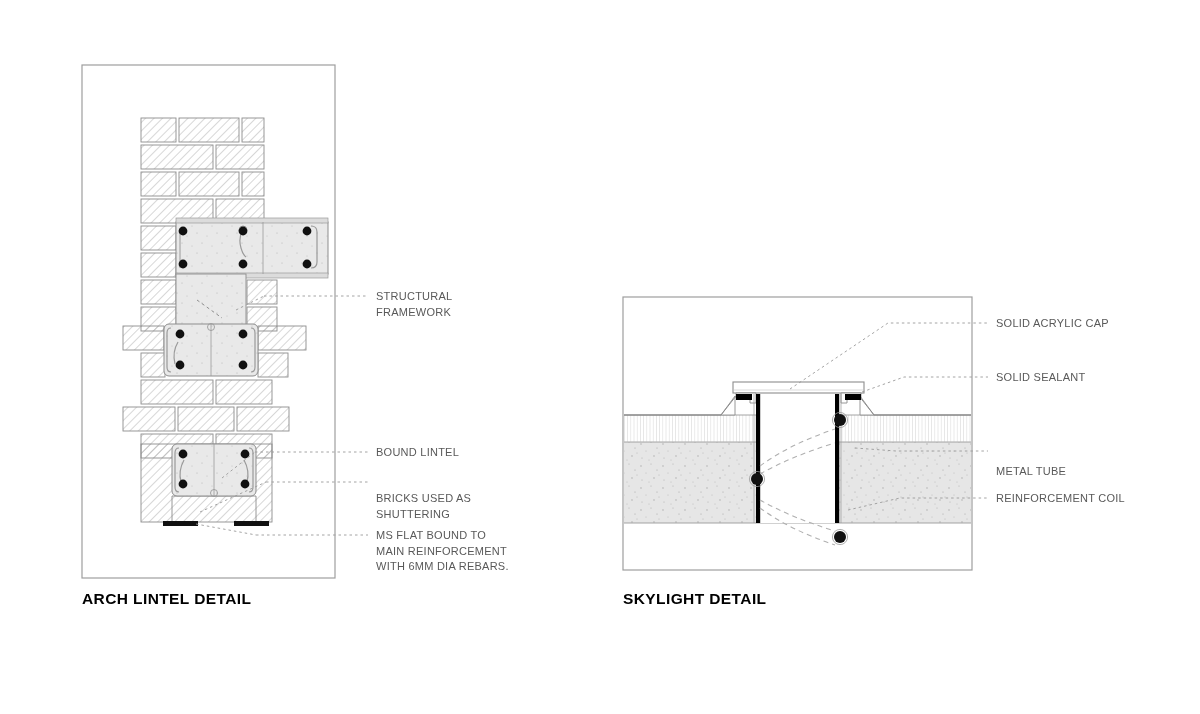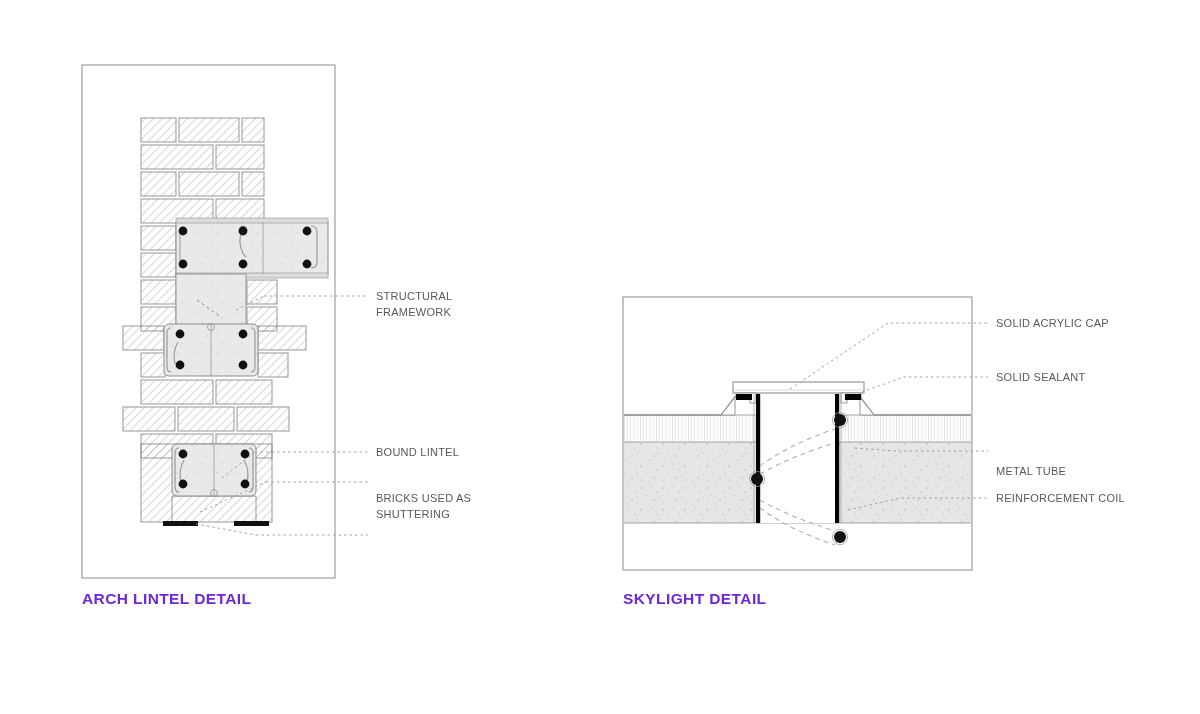--- a/index.html
+++ b/index.html
@@ -25,21 +25,21 @@
     left: 0; top: 0;
     width: 1200px;
     height: 714px;
   }
   .detail-title {
     position: absolute;
     font-family: "Liberation Sans", sans-serif;
     font-size: 15.5px;
     font-weight: bold;
     letter-spacing: 0.4px;
-    color: #6d28d9;
+    color: #000000;
     white-space: nowrap;
   }
   #title-arch { left: 82px; top: 590px; }
   #title-sky  { left: 623px; top: 590px; text-align: center; }
 
   .callout {
     position: absolute;
     font-family: Liberation Sans, sans-serif;
     font-size: 11px;
     letter-spacing: 0.25px;
@@ -277,20 +277,23 @@
   <div class="detail-title" id="title-sky">SKYLIGHT DETAIL</div>
 
   <div class="callout" style="left:376px; top:289px;">STRUCTURAL
 FRAMEWORK</div>
 
   <div class="callout" style="left:376px; top:445px;">BOUND LINTEL</div>
 
   <div class="callout" style="left:376px; top:475px;margin-top:16px;">BRICKS USED AS
 SHUTTERING</div>
 
+  <div class="callout" style="left:376px; top:528px;">MS FLAT BOUND TO
+MAIN REINFORCEMENT
+WITH 6MM DIA REBARS.</div>
 
   <div class="callout" style="left:996px; top:316px;text-align:right;">SOLID ACRYLIC CAP</div>
 
   <div class="callout" style="left:996px; top:370px;">SOLID SEALANT</div>
 
   <div class="callout" style="left:996px; top:464px;">METAL TUBE</div>
 
   <div class="callout" style="left:996px; top:491px;">REINFORCEMENT COIL</div>
 
 </div>

